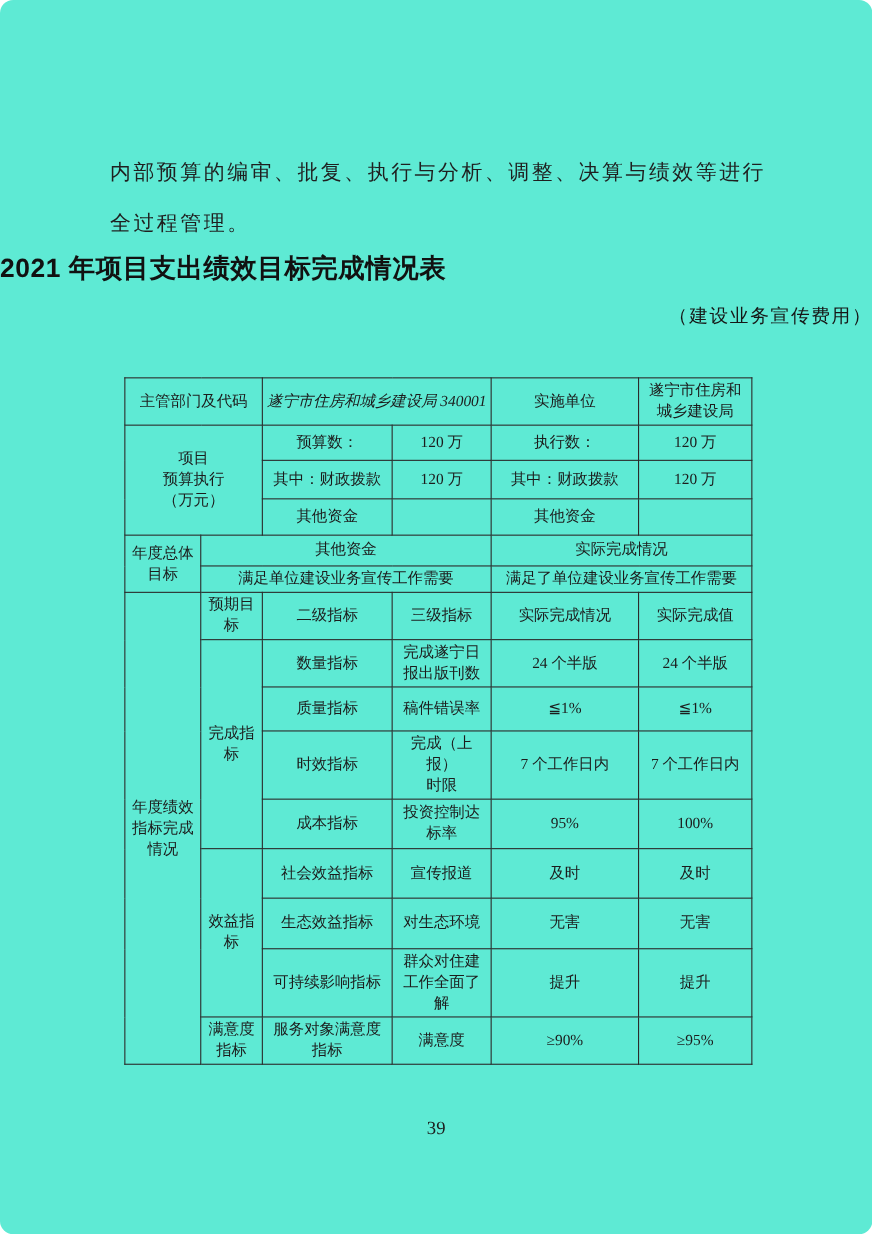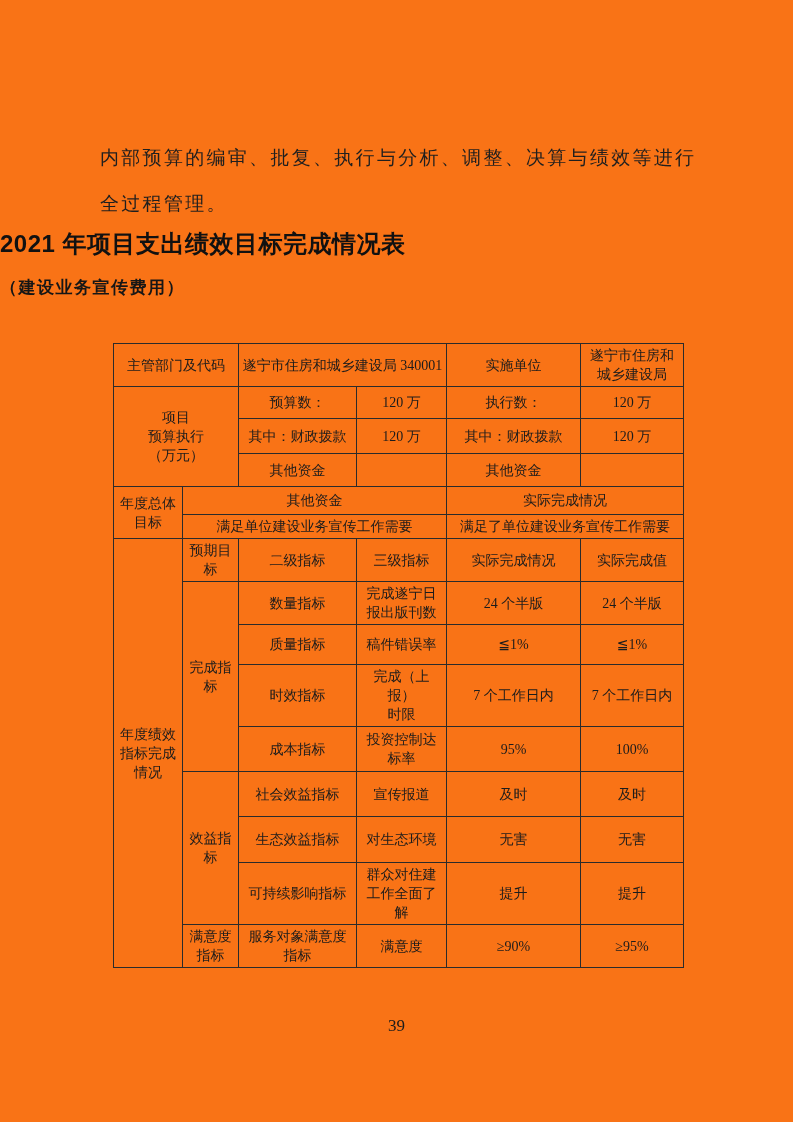--- a/index.html
+++ b/index.html
@@ -1,47 +1,47 @@
 <!DOCTYPE html>
 <html><head>
 <meta charset="utf-8">
 <style>
   html,body{margin:0;padding:0;}
   body{
     width:793px;height:1122px;background:#ffffff;position:relative;
     font-family:"Liberation Serif","DejaVu Serif",serif;color:#1c1c1c;
     overflow:hidden;
   }
-  .page{position:absolute;inset:0;background:#f97316;}
+  .page{position:absolute;inset:0;background:#5eead4;border-radius:12px;}
   .paragraph{
     position:absolute;left:100px;top:142px;width:600px;
     font-size:19px;color:#1f1f1f;
   }
   .paragraph .line{display:block;height:46px;line-height:32px;letter-spacing:2.3px;white-space:nowrap;}
   .doc-title{
     position:absolute;left:0;top:228px;width:100%;text-align:left;
     font-family:"Liberation Sans","DejaVu Sans",sans-serif;
     font-weight:bold;font-size:24px;letter-spacing:0.5px;color:#111;
   }
   .doc-subtitle{
-    position:absolute;left:0;top:276px;width:100%;text-align:left;
-    font-weight:bold;font-size:17px;letter-spacing:1.5px;color:#161616;
+    position:absolute;left:0;top:276px;width:100%;text-align:right;
+    font-weight:normal;font-size:17px;letter-spacing:1.5px;color:#161616;
   }
   table.perf{
     position:absolute;left:113px;top:303px;width:570px;
     border-collapse:collapse;table-layout:fixed;margin-top:40px;
   }
   table.perf td{
     border:1px solid #2b2b2b;
     text-align:center;vertical-align:middle;
     font-size:14px;line-height:19px;color:#1c1c1c;
     padding:2px 3px;overflow:hidden;
   }
   td.ml{white-space:pre-line;}
-  td.nowrap{white-space:nowrap;}
+  td.nowrap{white-space:nowrap;font-style:italic;}
   .page-number{
     position:absolute;left:0;top:1016px;width:100%;text-align:center;
     font-size:17px;color:#1c1c1c;
   }
 </style>
 </head>
 <body>
 
 <div class="page">
 

